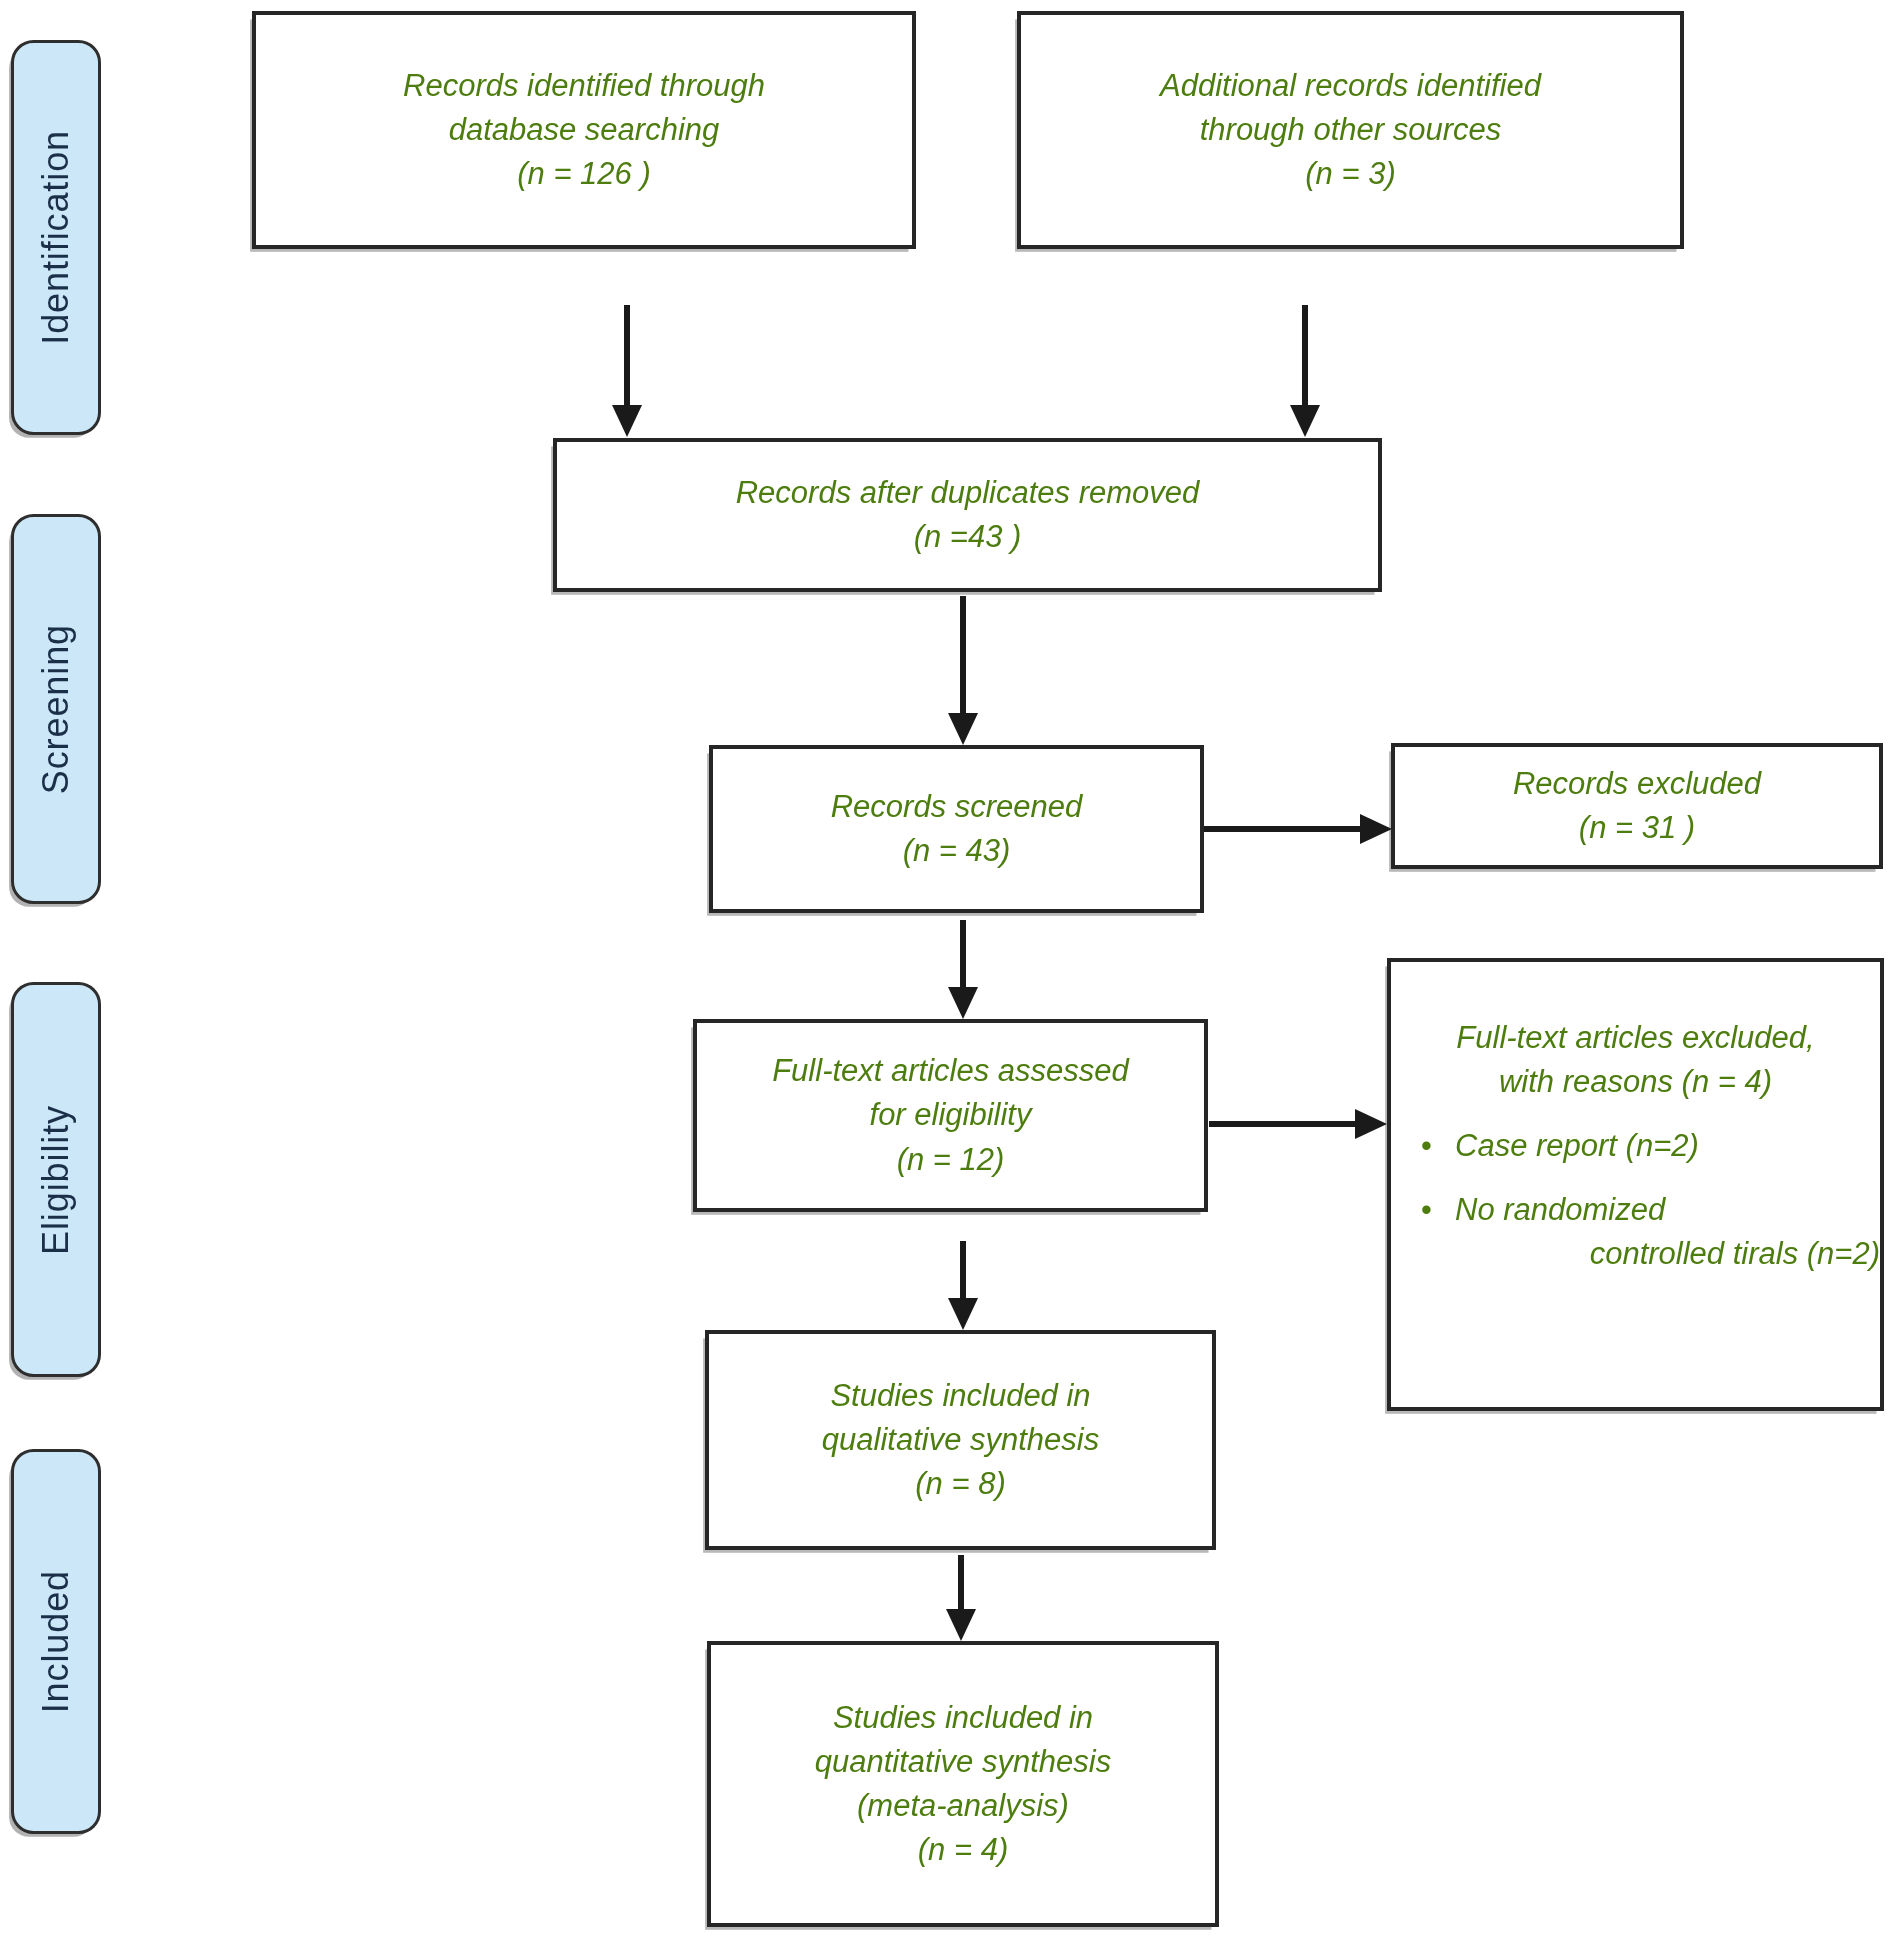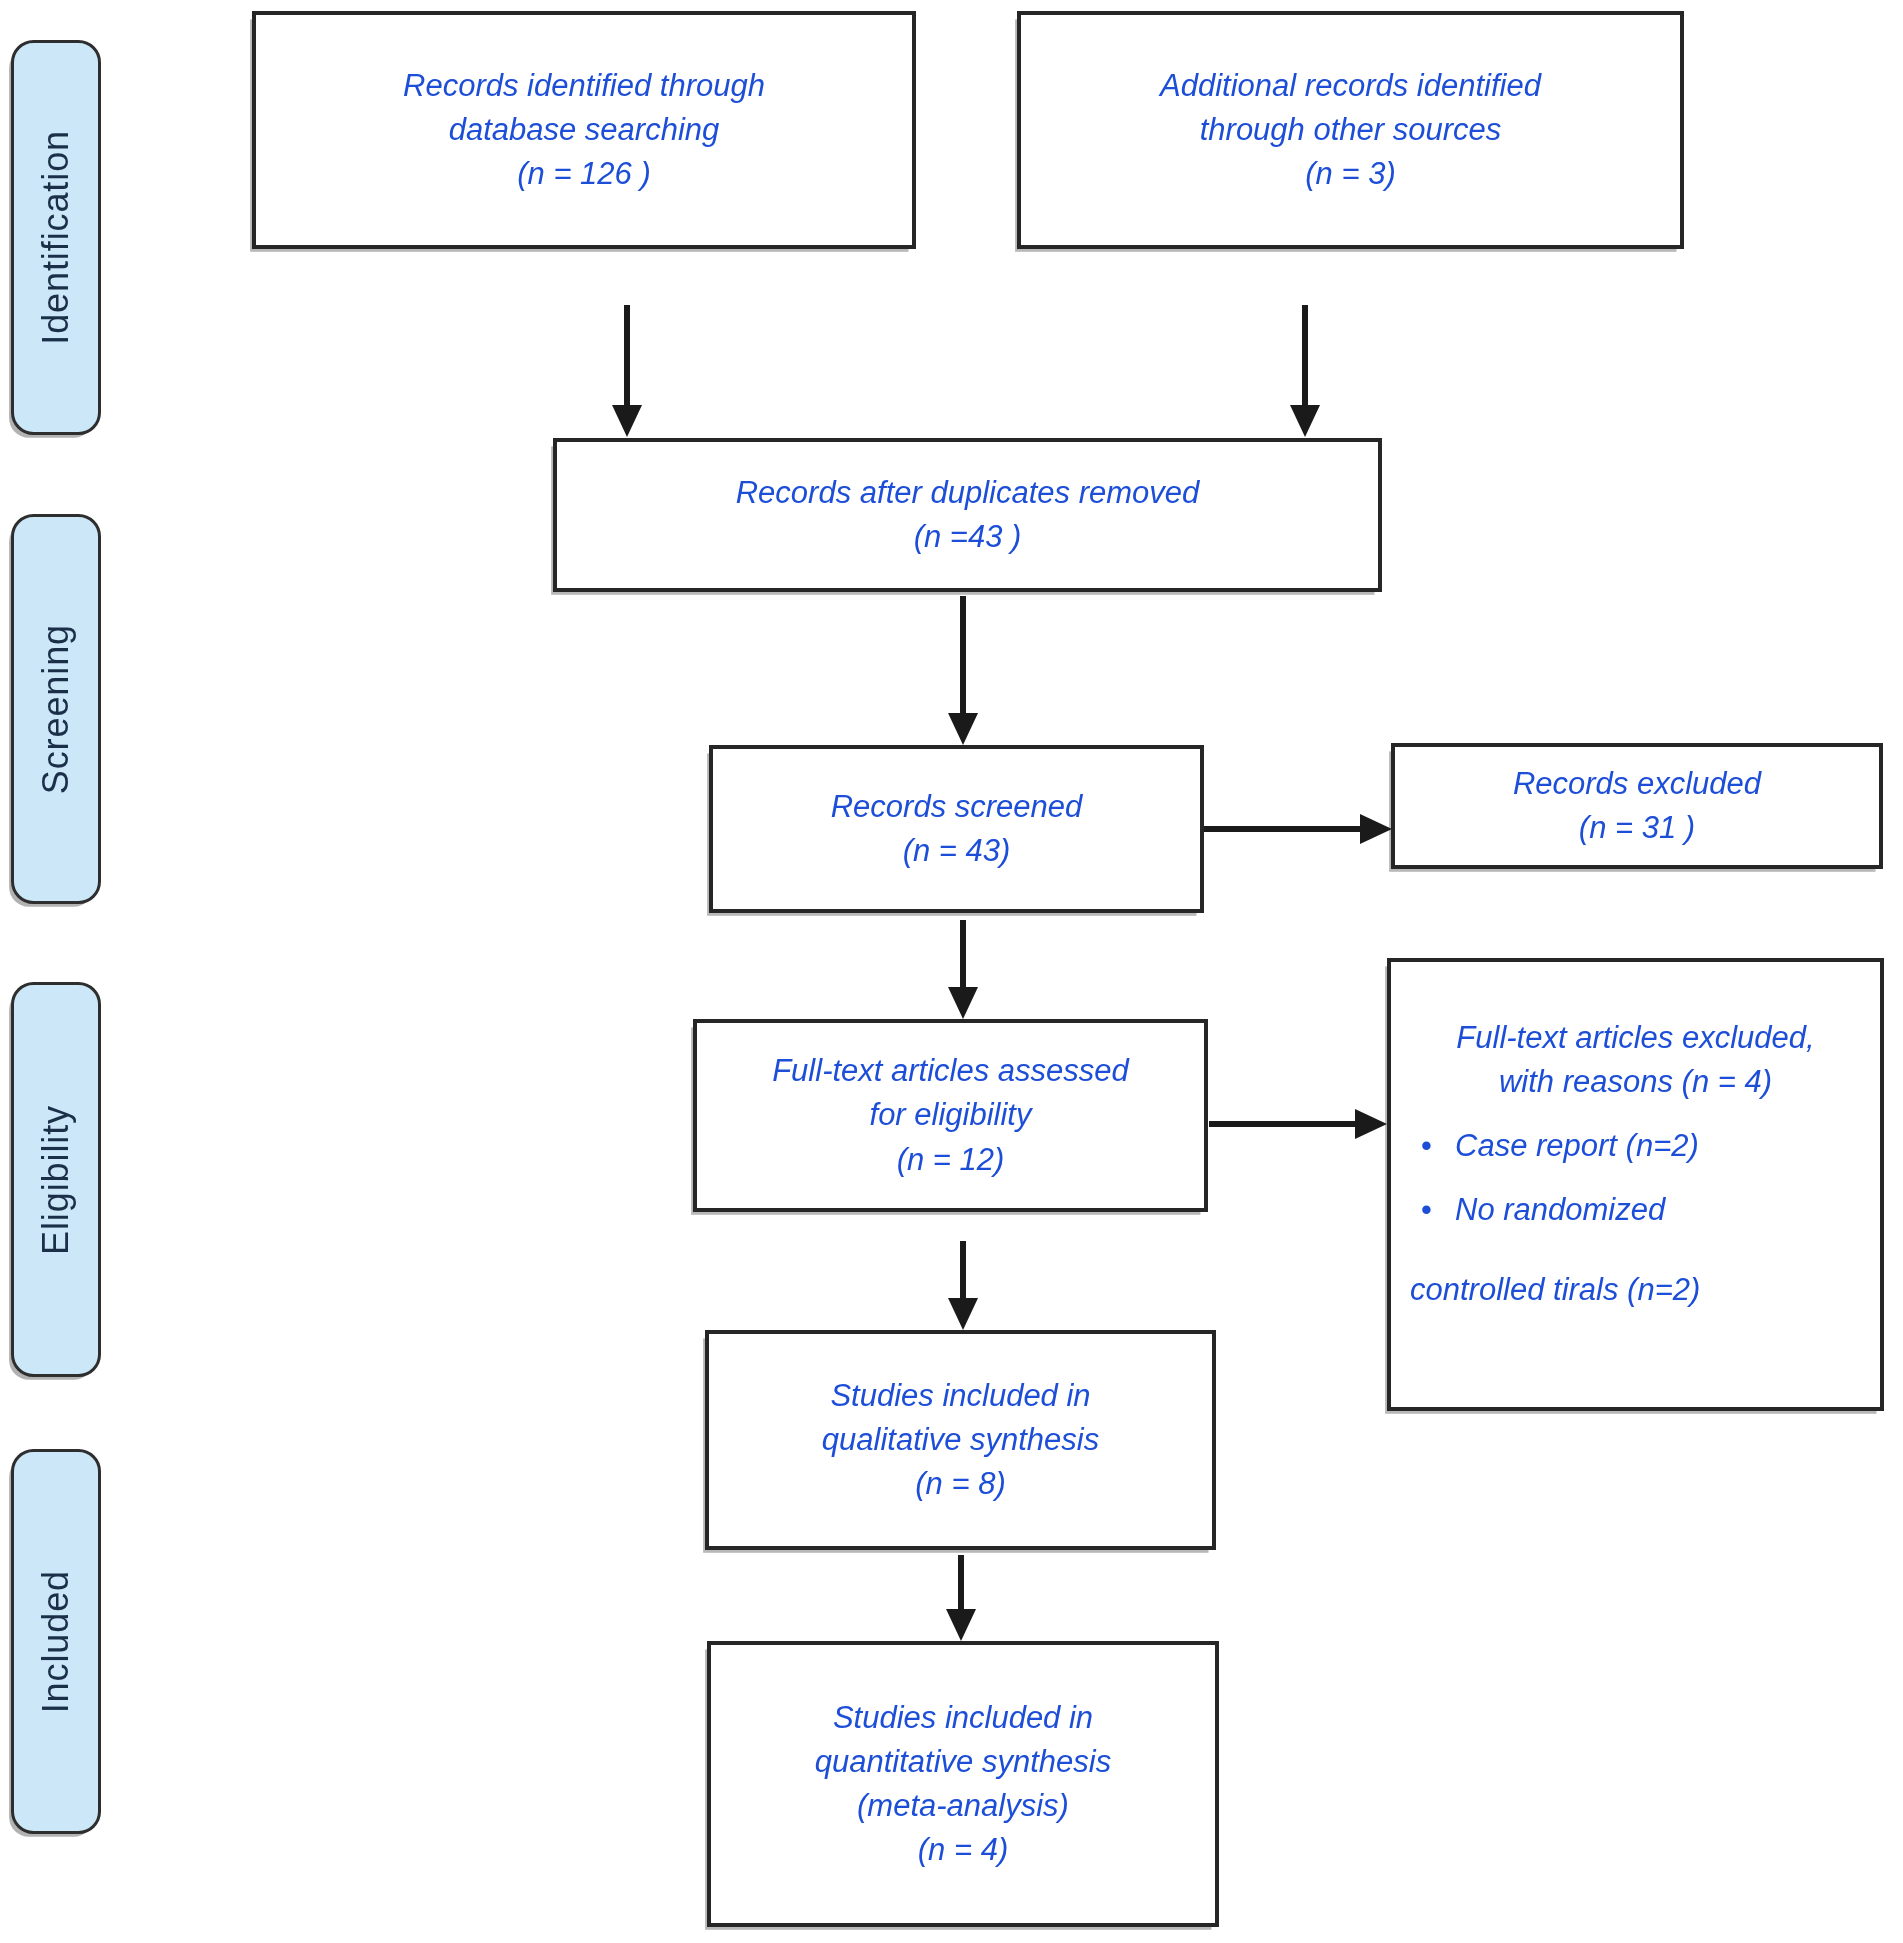--- a/index.html
+++ b/index.html
@@ -40,21 +40,21 @@
     border:4.7px solid #262626;
     box-sizing:border-box;
     display:flex;
     flex-direction:column;
     align-items:center;
     justify-content:center;
     text-align:center;
     font-style:italic;
     font-size:31px;
     line-height:1.42;
-    color:#1d4ed8;
+    color:#4d7c0f;
     box-shadow:-4.7px 5.6px 0 -2.8px rgba(0,0,0,0.28);
   }
   .fbox .line{width:100%;}
   
   .fbox.topalign{
     justify-content:flex-start;
     padding-top:54px;
   }
   .g-title{width:100%;text-align:center;}
   .g-bullet{
@@ -67,24 +67,23 @@
   }
   .g-bullet::before{
     content:"\2022";
     position:absolute;
     left:30px;
     top:0;
     font-style:normal;
   }
   .g-cont{
     width:100%;
-    text-align:left;
-    box-sizing:border-box;
-    padding-left:19px;
-    margin-top:36px;
+    text-align:right;
+    box-sizing:border-box;
+    padding-left:13px;
   }
   
   .varrow{
     position:absolute;
     width:5.6px;
     background:#1a1a1a;
   }
   .varrow::after{
     content:"";
     position:absolute;

